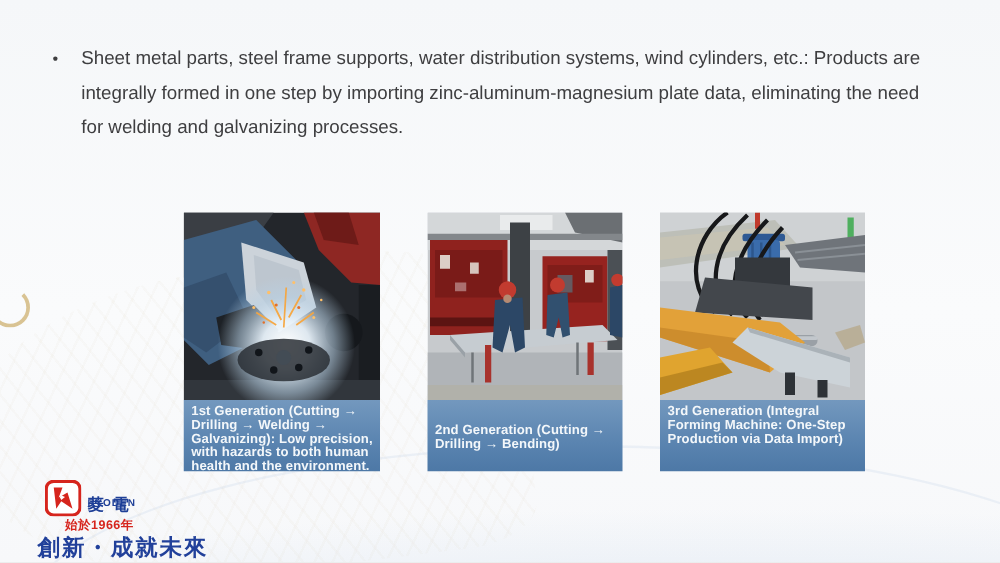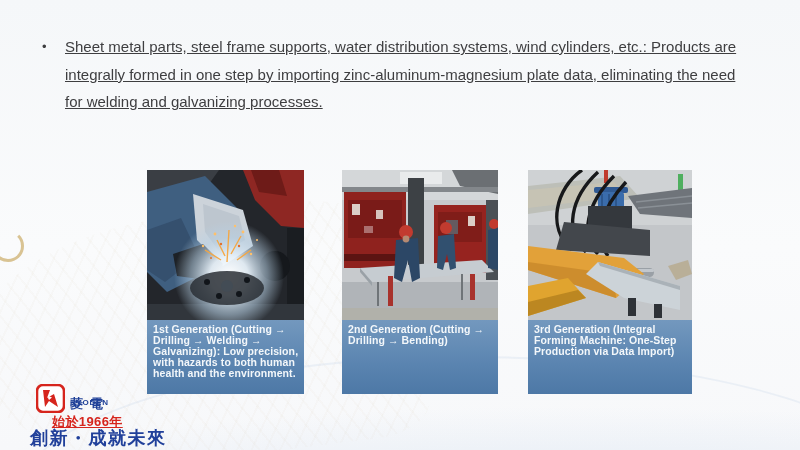--- a/index.html
+++ b/index.html
@@ -31,48 +31,48 @@
     position:absolute; right:-120px; bottom:-190px; width:900px; height:280px;
     border-radius:50%; border:2px solid rgba(185,205,228,.22);
   }
   
   .bullet-block{
     position:absolute; left:42px; top:33px; width:712px;
     display:flex; align-items:flex-start;
     color:#3e3e40; font-size:15px; line-height:27.5px;
   }
   .bullet-marker{width:23px; flex:0 0 23px; font-size:13px; line-height:27.5px; color:#3e3e40;}
-  .bullet-text{flex:1;text-decoration:underline;}
+  .bullet-text{flex:1;}
   
   .panel{position:absolute; top:170px;}
   .panel-1{left:147px; width:157px;}
   .panel-2{left:342px; width:156px;}
   .panel-3{left:528px; width:164px;}
   .photo{display:block; width:100%; height:150px;}
   .photo svg{display:block; width:100%; height:100%;}
   .caption{
-    box-sizing:border-box; width:100%; height:74px;
+    box-sizing:border-box; width:100%; height:57px;
     background:linear-gradient(180deg,#7398be 0%,#5a84b0 60%,#4d78a6 100%);
     color:#f3f7fa; font-weight:bold; font-size:10.5px; line-height:11px;
     padding:4px 5px 16px 6px; letter-spacing:.1px;
   }
-  .caption.center{display:flex; align-items:flex-start;}
+  .caption.center{display:flex; align-items:flex-end;}
   
   .logo-mark{position:absolute; left:36px; top:384px; width:29px; height:29px;}
   .brand-latin{
     position:absolute; left:70px; top:398px;
     color:#1e3f97; font-weight:bold; font-size:8px; letter-spacing:.8px;
   }
   .brand-cjk{
     position:absolute; left:70px; top:395px;
     color:#1e3f97; font-weight:bold; font-size:13px; letter-spacing:7px; white-space:nowrap;
   }
   .since{
     position:absolute; left:52px; top:413px;
-    color:#d6251d; font-weight:bold; font-size:13px; letter-spacing:.4px;text-decoration:underline;
+    color:#d6251d; font-weight:bold; font-size:10px; letter-spacing:.4px;
   }
   .slogan{
     position:absolute; left:30px; top:426px;
     color:#21409a; font-weight:bold; font-size:18px; letter-spacing:1.5px; white-space:nowrap;
   }
 </style>
 </head>
 <body>
 
 <div class="slide">

